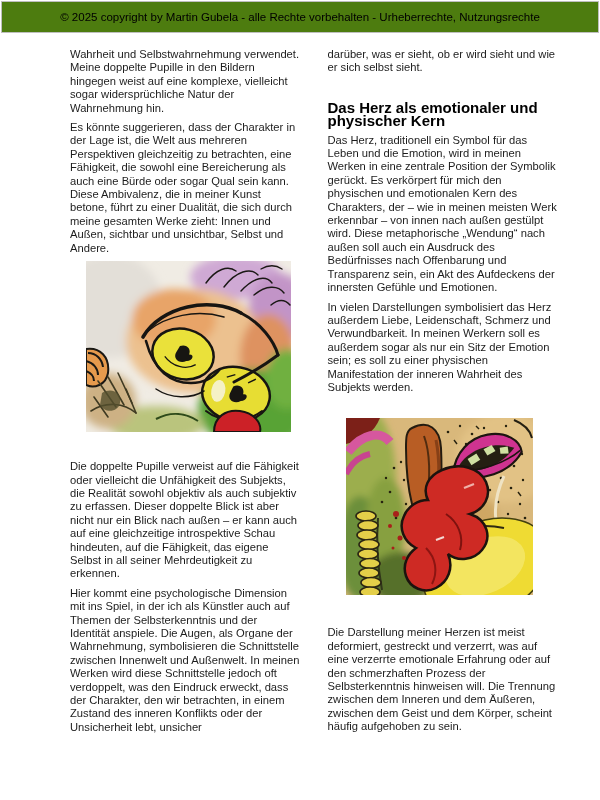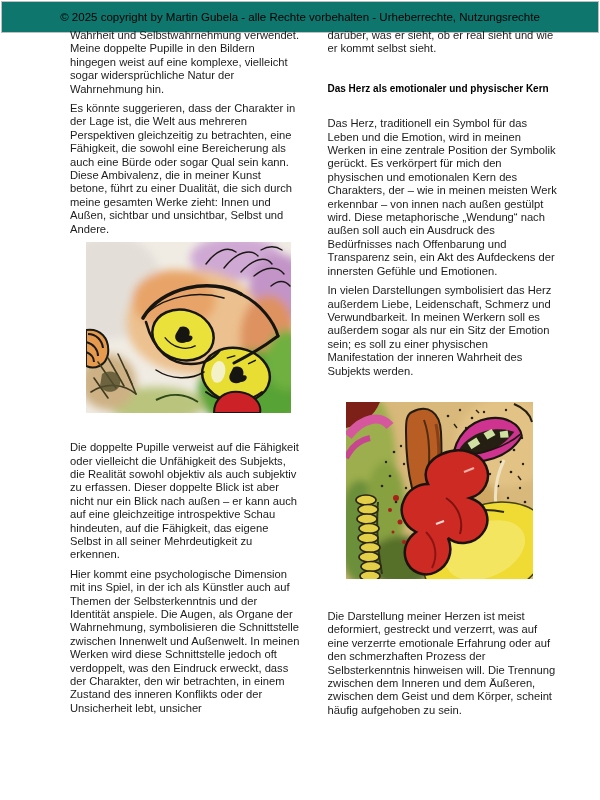--- a/index.html
+++ b/index.html
@@ -4,29 +4,29 @@
 <style>
   html,body{margin:0;padding:0;}
   body{
     width:600px;height:800px;background:#ffffff;position:relative;overflow:hidden;
     font-family:"Liberation Sans", sans-serif;color:#1c1c1c;
     -webkit-font-smoothing:antialiased;
   }
   .header-box{
     position:absolute;left:1px;top:1px;width:596px;height:30px;
     border:1px solid #bfbfbf;display:flex;align-items:center;justify-content:center;
-    background:#0f766e;
+    background:#4d7c0f;
   }
   .header-text{font-size:11.5px;color:#000;}
-  .content{position:absolute;left:70px;top:29px;width:487px;display:flex;gap:28px;}
+  .content{position:absolute;left:70px;top:48px;width:487px;display:flex;gap:28px;}
   .col{width:237px;font-size:11.2px;line-height:13.4px;}
   .col p{margin:0 0 6px 0;}
   .section-heading{
-    font-size:10px;line-height:13.4px;font-weight:bold;color:#000;
-    margin:26px 0 22px 0;
+    font-size:15px;line-height:13.4px;font-weight:bold;color:#000;
+    margin:26px 0 6px 0;
   }
   figure{margin:0;padding:0;}
   .fig-left{margin:6px 0 28px 16px;width:205px;height:171px;}
   .fig-right{margin:24px 0 31px 18px;width:187px;height:177px;}
   figure svg{display:block;}
 </style>
 </head>
 <body>
 
 <div>
@@ -120,21 +120,21 @@
             <path d="M128,171 C128,156 140,148 154,150 C168,152 176,162 174,171 Z" fill="#cc2127" stroke="#171512" stroke-width="2"></path>
           </g>
         </svg>
       </figure>
 
       <p>Die doppelte Pupille verweist auf die Fähigkeit oder vielleicht die Unfähigkeit des Subjekts, die Realität sowohl objektiv als auch subjektiv zu erfassen. Dieser doppelte Blick ist aber nicht nur ein Blick nach außen – er kann auch auf eine gleichzeitige introspektive Schau hindeuten, auf die Fähigkeit, das eigene Selbst in all seiner Mehrdeutigkeit zu erkennen.</p>
       <p>Hier kommt eine psychologische Dimension mit ins Spiel, in der ich als Künstler auch auf Themen der Selbsterkenntnis und der Identität anspiele. Die Augen, als Organe der Wahrnehmung, symbolisieren die Schnittstelle zwischen Innenwelt und Außenwelt. In meinen Werken wird diese Schnittstelle jedoch oft verdoppelt, was den Eindruck erweckt, dass der Charakter, den wir betrachten, in einem Zustand des inneren Konflikts oder der Unsicherheit lebt, unsicher</p>
     </div>
 
     <div class="col">
-      <p>darüber, was er sieht, ob er real sieht und wie er kommt selbst sieht.</p>
+      <p>darüber, was er sieht, ob er wird sieht und wie er sich selbst sieht.</p>
       <h3 class="section-heading">Das Herz als emotionaler und physischer Kern</h3>
       <p>Das Herz, traditionell ein Symbol für das Leben und die Emotion, wird in meinen Werken in eine zentrale Position der Symbolik gerückt. Es verkörpert für mich den physischen und emotionalen Kern des Charakters, der – wie in meinen meisten Werk erkennbar – von innen nach außen gestülpt wird. Diese metaphorische „Wendung“ nach außen soll auch ein Ausdruck des Bedürfnisses nach Offenbarung und Transparenz sein, ein Akt des Aufdeckens der innersten Gefühle und Emotionen.</p>
       <p>In vielen Darstellungen symbolisiert das Herz außerdem Liebe, Leidenschaft, Schmerz und Verwundbarkeit. In meinen Werkern soll es außerdem sogar als nur ein Sitz der Emotion sein; es soll zu einer physischen Manifestation der inneren Wahrheit des Subjekts werden.</p>
 
       <figure class="fig-right">
         <svg viewBox="0 0 187 177" width="187" height="177">
           <defs>
             <filter id="wash2" x="-40%" y="-40%" width="180%" height="180%">
                 <feGaussianBlur stdDeviation="3.5"></feGaussianBlur>
               </filter>

